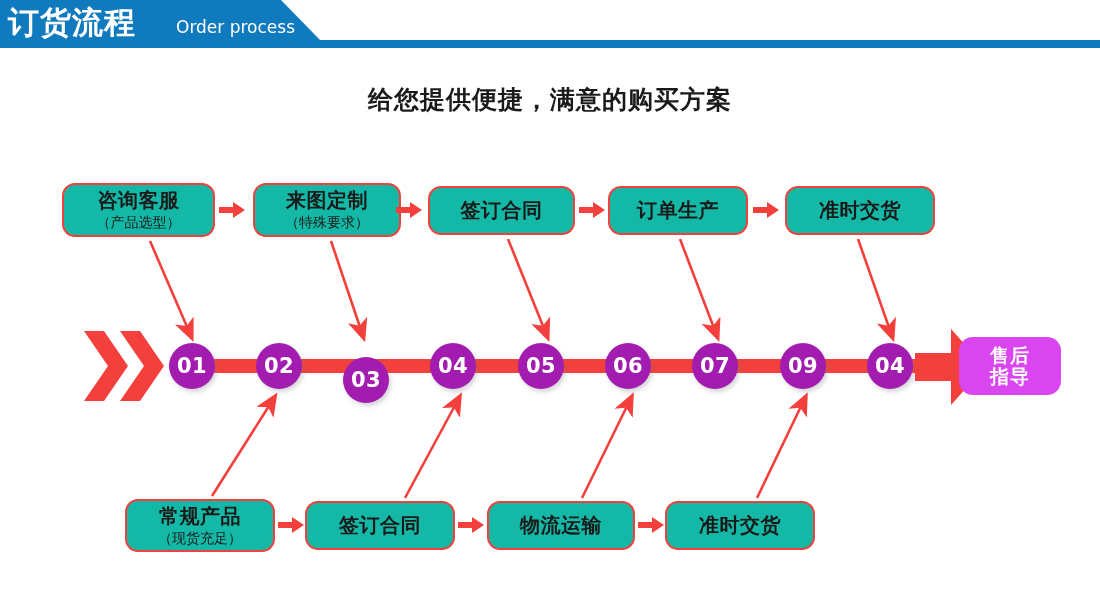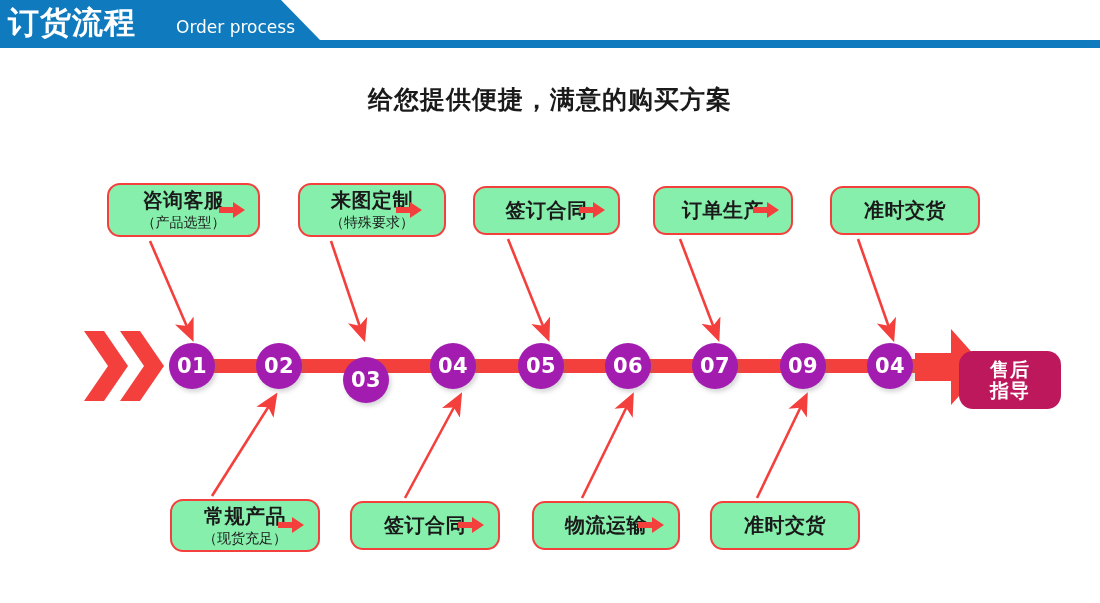--- a/index.html
+++ b/index.html
@@ -75,28 +75,27 @@
     color: #1a1a1a;
     letter-spacing: 1px;
   }
 
   
   .pbox {
     position: absolute;
     box-sizing: border-box;
     border: 2.5px solid #f4403c;
     border-radius: 13px;
-    background: #86efac;
+    background: #14b8a6;
     display: flex;
     flex-direction: column;
     align-items: center;
     justify-content: center;
     text-align: center;
     line-height: 1.18;
-    margin-left: 45px;
   }
   .pbox .l1 {
     font-size: 20px;
     font-weight: 600;
     color: #1a1a1a;
     letter-spacing: 0.5px;
     white-space: nowrap;
   }
   .pbox .l2 {
     font-size: 14px;
@@ -139,24 +138,24 @@
     font-weight: 700;
     display: flex;
     align-items: center;
     justify-content: center;
     letter-spacing: 0.5px;
     box-shadow: 2px 3px 4px rgba(120,120,130,0.30);
   }
   #endcap {
     position: absolute;
     left: 959px;
-    top: 351px;
+    top: 337px;
     width: 102px;
     height: 58px;
-    background: #be185d;
+    background: #d946ef;
     border-radius: 14px;
     color: #ffffff;
     display: flex;
     flex-direction: column;
     align-items: center;
     justify-content: center;
     font-size: 19px;
     font-weight: 700;
     line-height: 1.12;
     letter-spacing: 1px;

